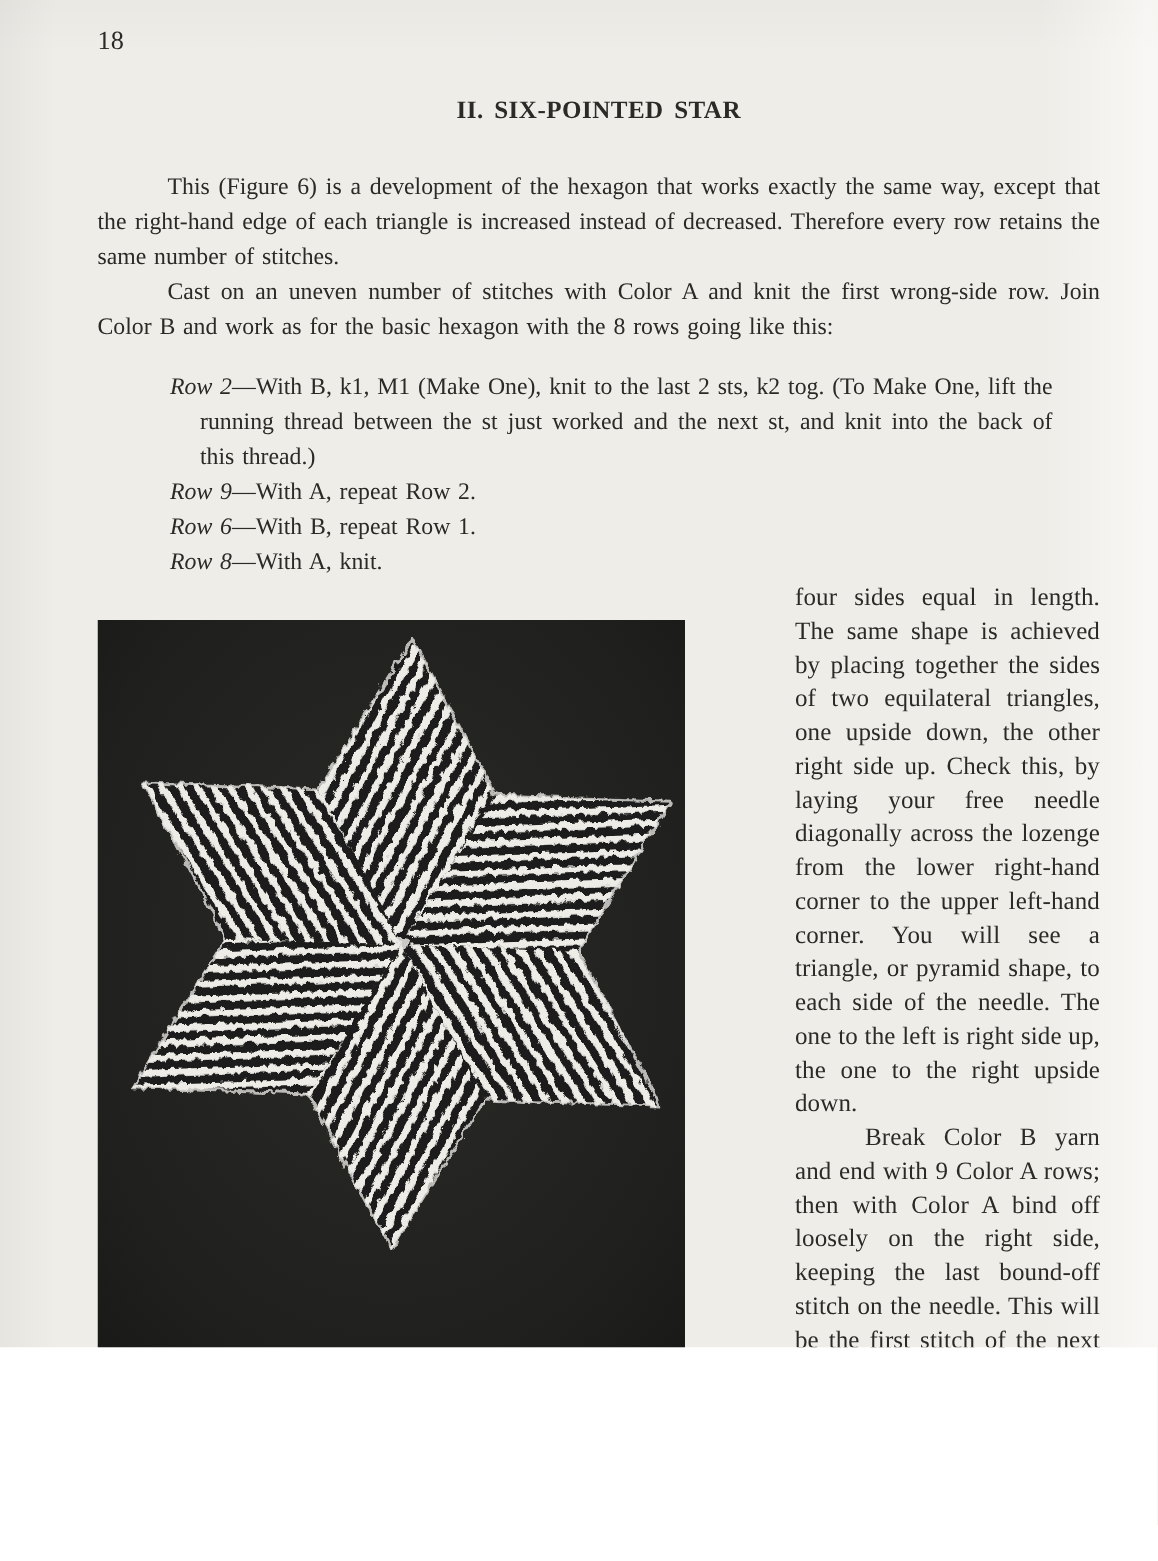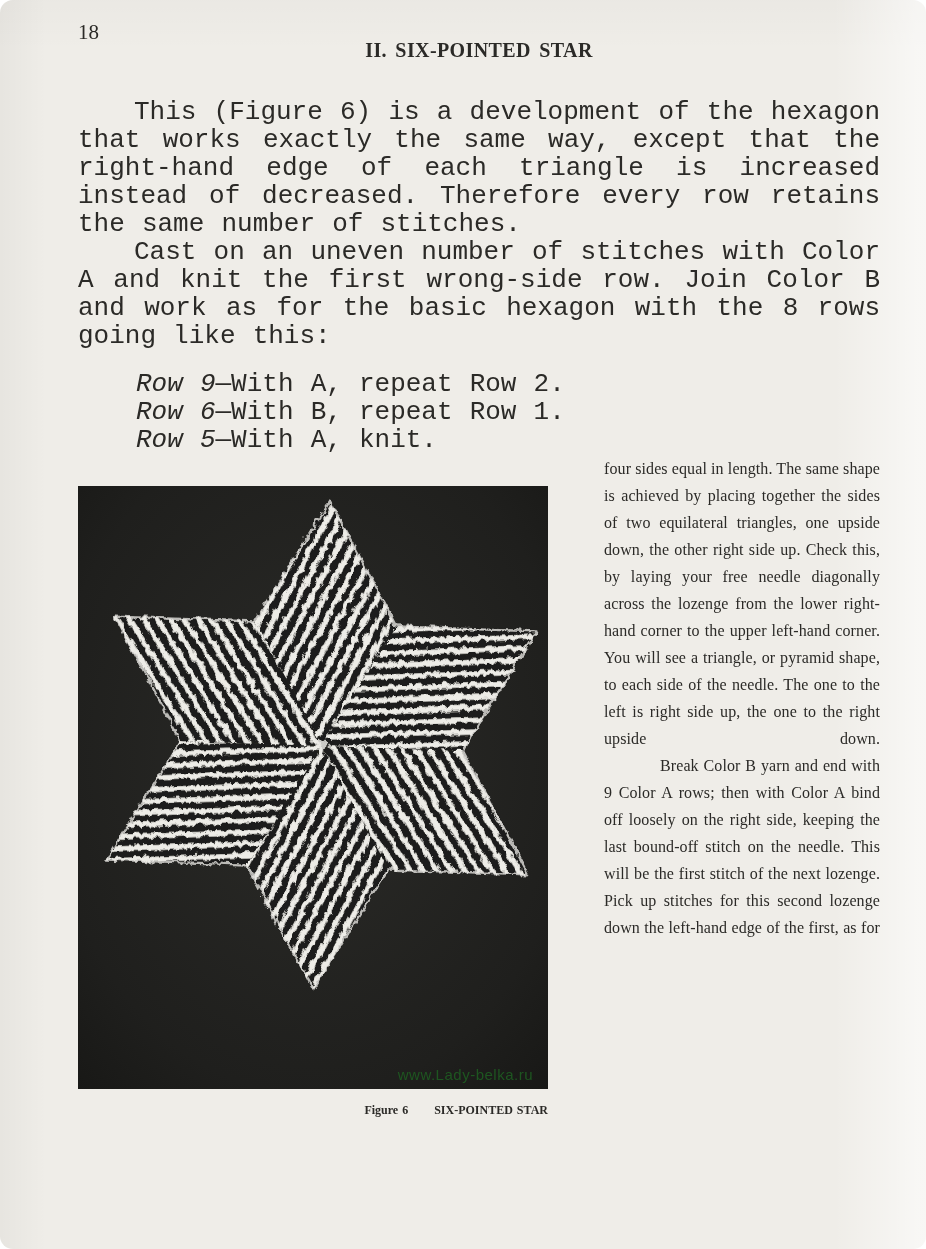--- a/index.html
+++ b/index.html
@@ -1,48 +1,46 @@
 <!DOCTYPE html>
 <html><head>
 <meta charset="utf-8">
 <style>
   html,body{margin:0;padding:0;}
   .page{
     position:relative;
-    width:926px;height:1249px;
+    width:926px;height:1078px;
     box-sizing:border-box;
-    padding:36px 46px 0 78px;
+    padding:74px 46px 0 78px;
     background:
       linear-gradient(to right, rgba(0,0,0,0.035), rgba(0,0,0,0) 5%, rgba(0,0,0,0) 90%, rgba(255,255,255,0.55) 99%),
       linear-gradient(to bottom, rgba(0,0,0,0.02), rgba(0,0,0,0) 4%),
       #efede8;
     font-family:"Liberation Serif", serif;
     color:#2b2a27;
     overflow:hidden;
-    border-radius:13px;
   }
   .page-number{
     position:absolute;top:20px;left:78px;
     font-size:21px;
   }
   .title{
     margin:0;
     text-align:center;
     font-size:20px;
     font-weight:bold;
     letter-spacing:0.4px;
     word-spacing:3px;
     line-height:28px;
   }
   .body-text{
-    font-size:26px;
+    font-size:19px;
     line-height:28px;
     text-align:justify;
     word-spacing:1.5px;
-    font-family:Liberation Mono, monospace;
   }
   p{margin:0;}
   .indent{text-indent:56px;}
   .p1{margin-top:34px;}
   .rows{
     margin:20px 0 0 58px;
   }
   .row-item{
     padding-left:24px;
     text-indent:-24px;
@@ -72,46 +70,48 @@
     margin-top:8px;
     text-align:right;
     font-weight:bold;
     font-size:12px;
     line-height:26px;
     word-spacing:1px;
   }
   .caption .cap-label{margin-right:26px;}
   .col{
     flex:1;
-    font-size:16px;
+    font-size:20px;
     line-height:27px;
     text-align:justify;
     letter-spacing:0.1px;
     margin-top:1px;
+    margin-left:32px;
   }
   .col p{text-align-last:justify;}
   .col .col-p2{text-indent:56px;}
 </style>
 </head>
 <body>
 
 <div class="page">
 
   <div class="page-number">18</div>
 
   <h1 class="title">II. SIX-POINTED STAR</h1>
 
   <p class="body-text indent p1">This (Figure 6) is a development of the hexagon that works exactly the same way, except that the right-hand edge of each triangle is increased instead of decreased. Therefore every row retains the same number of stitches.</p>
 
   <p class="body-text indent">Cast on an uneven number of stitches with Color A and knit the first wrong-side row. Join Color B and work as for the basic hexagon with the 8 rows going like this:</p>
 
   <div class="rows body-text">
+    <div class="row-item"><span class="row-label">Row 2</span><span>—With B, k1, M1 (Make One), knit to the last 2 sts, k2 tog. (To Make One, lift the running thread between the st just worked and the next st, and knit into the back of this thread.)</span></div>
     <div class="row-item"><span class="row-label">Row 9</span><span>—With A, repeat Row 2.</span></div>
     <div class="row-item"><span class="row-label">Row 6</span><span>—With B, repeat Row 1.</span></div>
-    <div class="row-item"><span class="row-label">Row 5</span><span>—With A, knit.</span></div>
+    <div class="row-item"><span class="row-label">Row 8</span><span>—With A, knit.</span></div>
   </div>
 
 
   <div class="fig-row">
 
     <div class="fig-col">
       <svg class="photo" viewBox="0 0 470 603" xmlns="http://www.w3.org/2000/svg">
         <defs>
           <radialGradient id="pbg" cx="50%" cy="45%" r="80%">
             <stop offset="0%" stop-color="#2b2b28"></stop>

